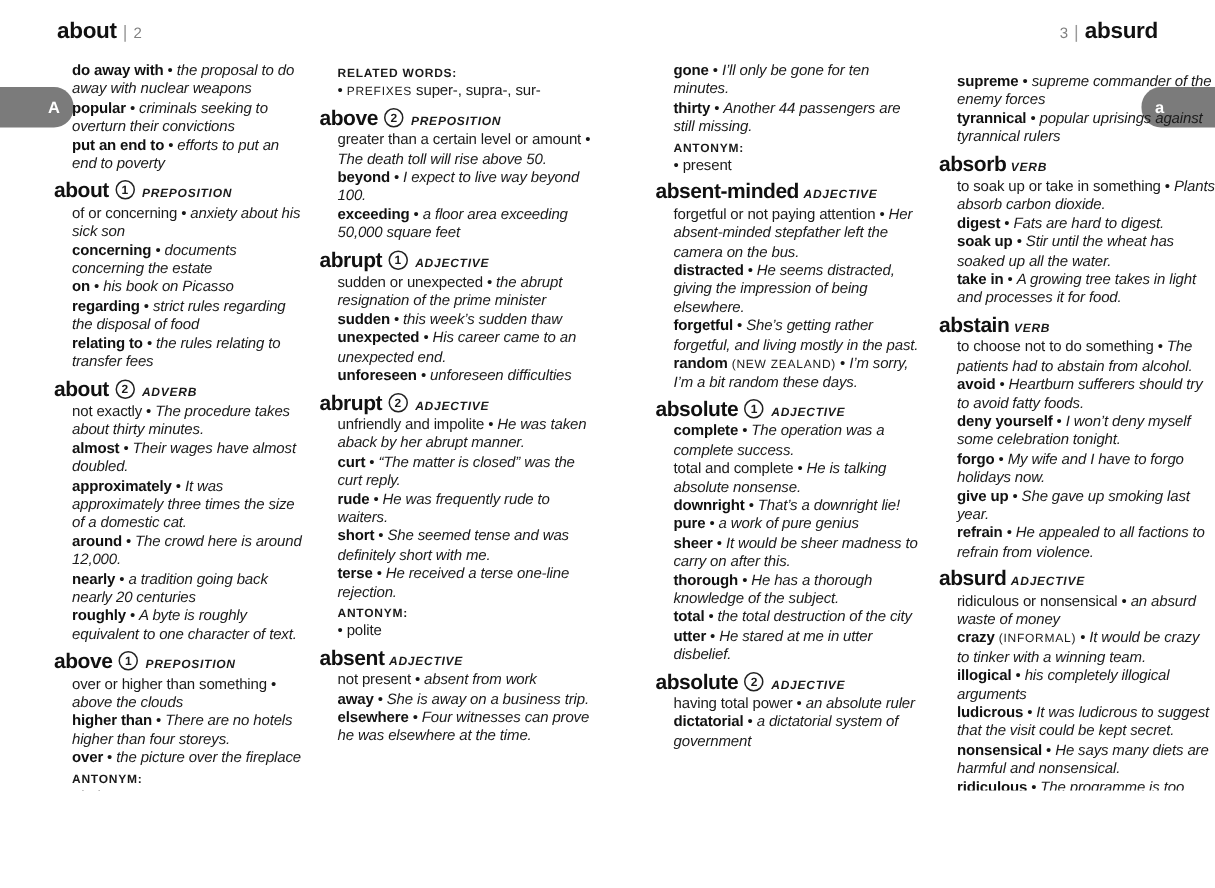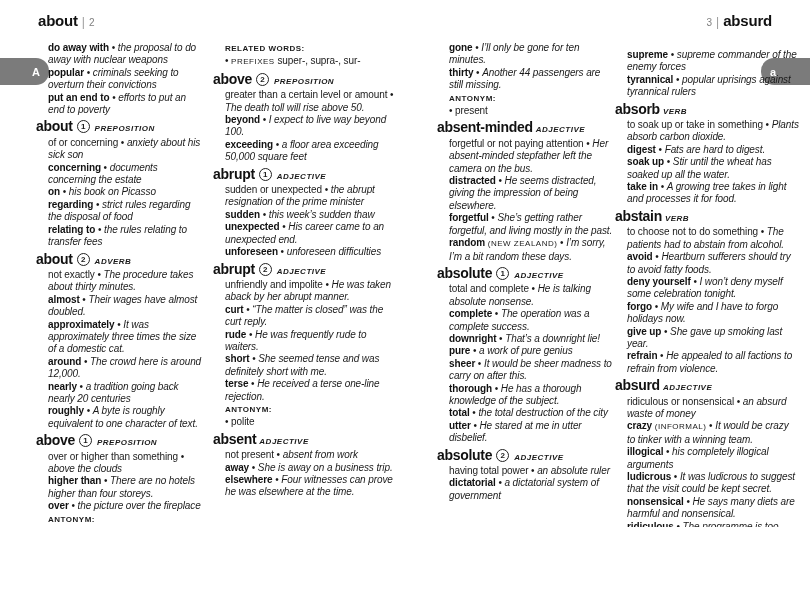--- a/index.html
+++ b/index.html
@@ -18,21 +18,21 @@
   .tab{position:absolute;top:58px;width:40px;height:27px;background:#7b7b7b;color:#fff;
        font-weight:bold;font-size:11px;display:flex;align-items:center;}
   .tab-left{left:0;border-radius:0 13px 13px 0;justify-content:flex-end;padding-right:9px;}
   .tab-right{right:0;border-radius:13px 0 0 13px;justify-content:flex-start;padding-left:9px;}
 
   
   .cols{position:absolute;left:36px;top:42px;display:flex;align-items:flex-start;}
   .col{font-size:10px;line-height:12.4px;letter-spacing:-0.1px;}
   .col1{width:168px;margin-right:9px;}
   .col2{width:183px;margin-right:41px;}
-  .col3{width:178px;}
+  .col3{width:178px;margin-right:11px;}
   .col4{width:184px;padding-top:7px;}
 
   .body-line{padding-left:12px;}
   .entry-head{padding-left:0;margin-top:4px;margin-bottom:1px;}
   .headword{font-weight:bold;font-size:14px;letter-spacing:-0.3px;color:#111;text-align:right;}
   .sense-num{display:inline-block;width:11px;height:11px;border:1px solid #222;border-radius:50%;
              font-size:8px;line-height:11px;text-align:center;margin:0 2px 0 4px;vertical-align:2px;font-weight:bold;}
   .pos{margin-left:3px;font-style:italic;}
   .sc{font-size:8px;font-weight:bold;letter-spacing:0.5px;color:#1a1a1a;}
   .sc-inline{font-size:8px;letter-spacing:0.5px;}
@@ -111,22 +111,22 @@
         <div class="body-line syn"><span class="term">gone</span><span class="bullet"> • </span><em class="example">I’ll only be gone for ten minutes.</em></div>
         <div class="body-line syn"><span class="term">thirty</span><span class="bullet"> • </span><em class="example">Another 44 passengers are still missing.</em></div>
         <div class="body-line sc label-line">ANTONYM:</div>
         <div class="body-line item"><span class="bullet">• </span><span>present</span></div>
         <div class="entry-head"><span class="headword">absent-minded</span><span class="pos sc">ADJECTIVE</span></div>
         <div class="body-line def"><span class="def-text">forgetful or not paying attention</span><span class="bullet"> • </span><em class="example">Her absent-minded stepfather left the camera on the bus.</em></div>
         <div class="body-line syn"><span class="term">distracted</span><span class="bullet"> • </span><em class="example">He seems distracted, giving the impression of being elsewhere.</em></div>
         <div class="body-line syn"><span class="term">forgetful</span><span class="bullet"> • </span><em class="example">She’s getting rather forgetful, and living mostly in the past.</em></div>
         <div class="body-line syn"><span class="term">random</span> <span class="sc-inline">(NEW ZEALAND)</span><span class="bullet"> • </span><em class="example">I’m sorry, I’m a bit random these days.</em></div>
         <div class="entry-head"><span class="headword">absolute</span><span class="sense-num">1</span><span class="pos sc">ADJECTIVE</span></div>
+        <div class="body-line syn"><span class="term">complete</span><span class="bullet"> • </span><em class="example">The operation was a complete success.</em></div>
         <div class="body-line def"><span class="def-text">total and complete</span><span class="bullet"> • </span><em class="example">He is talking absolute nonsense.</em></div>
-        <div class="body-line syn"><span class="term">complete</span><span class="bullet"> • </span><em class="example">The operation was a complete success.</em></div>
         <div class="body-line syn"><span class="term">downright</span><span class="bullet"> • </span><em class="example">That’s a downright lie!</em></div>
         <div class="body-line syn"><span class="term">pure</span><span class="bullet"> • </span><em class="example">a work of pure genius</em></div>
         <div class="body-line syn"><span class="term">sheer</span><span class="bullet"> • </span><em class="example">It would be sheer madness to carry on after this.</em></div>
         <div class="body-line syn"><span class="term">thorough</span><span class="bullet"> • </span><em class="example">He has a thorough knowledge of the subject.</em></div>
         <div class="body-line syn"><span class="term">total</span><span class="bullet"> • </span><em class="example">the total destruction of the city</em></div>
         <div class="body-line syn"><span class="term">utter</span><span class="bullet"> • </span><em class="example">He stared at me in utter disbelief.</em></div>
         <div class="entry-head"><span class="headword">absolute</span><span class="sense-num">2</span><span class="pos sc">ADJECTIVE</span></div>
         <div class="body-line def"><span class="def-text">having total power</span><span class="bullet"> • </span><em class="example">an absolute ruler</em></div>
         <div class="body-line syn"><span class="term">dictatorial</span><span class="bullet"> • </span><em class="example">a dictatorial system of government</em></div>
       </div>

